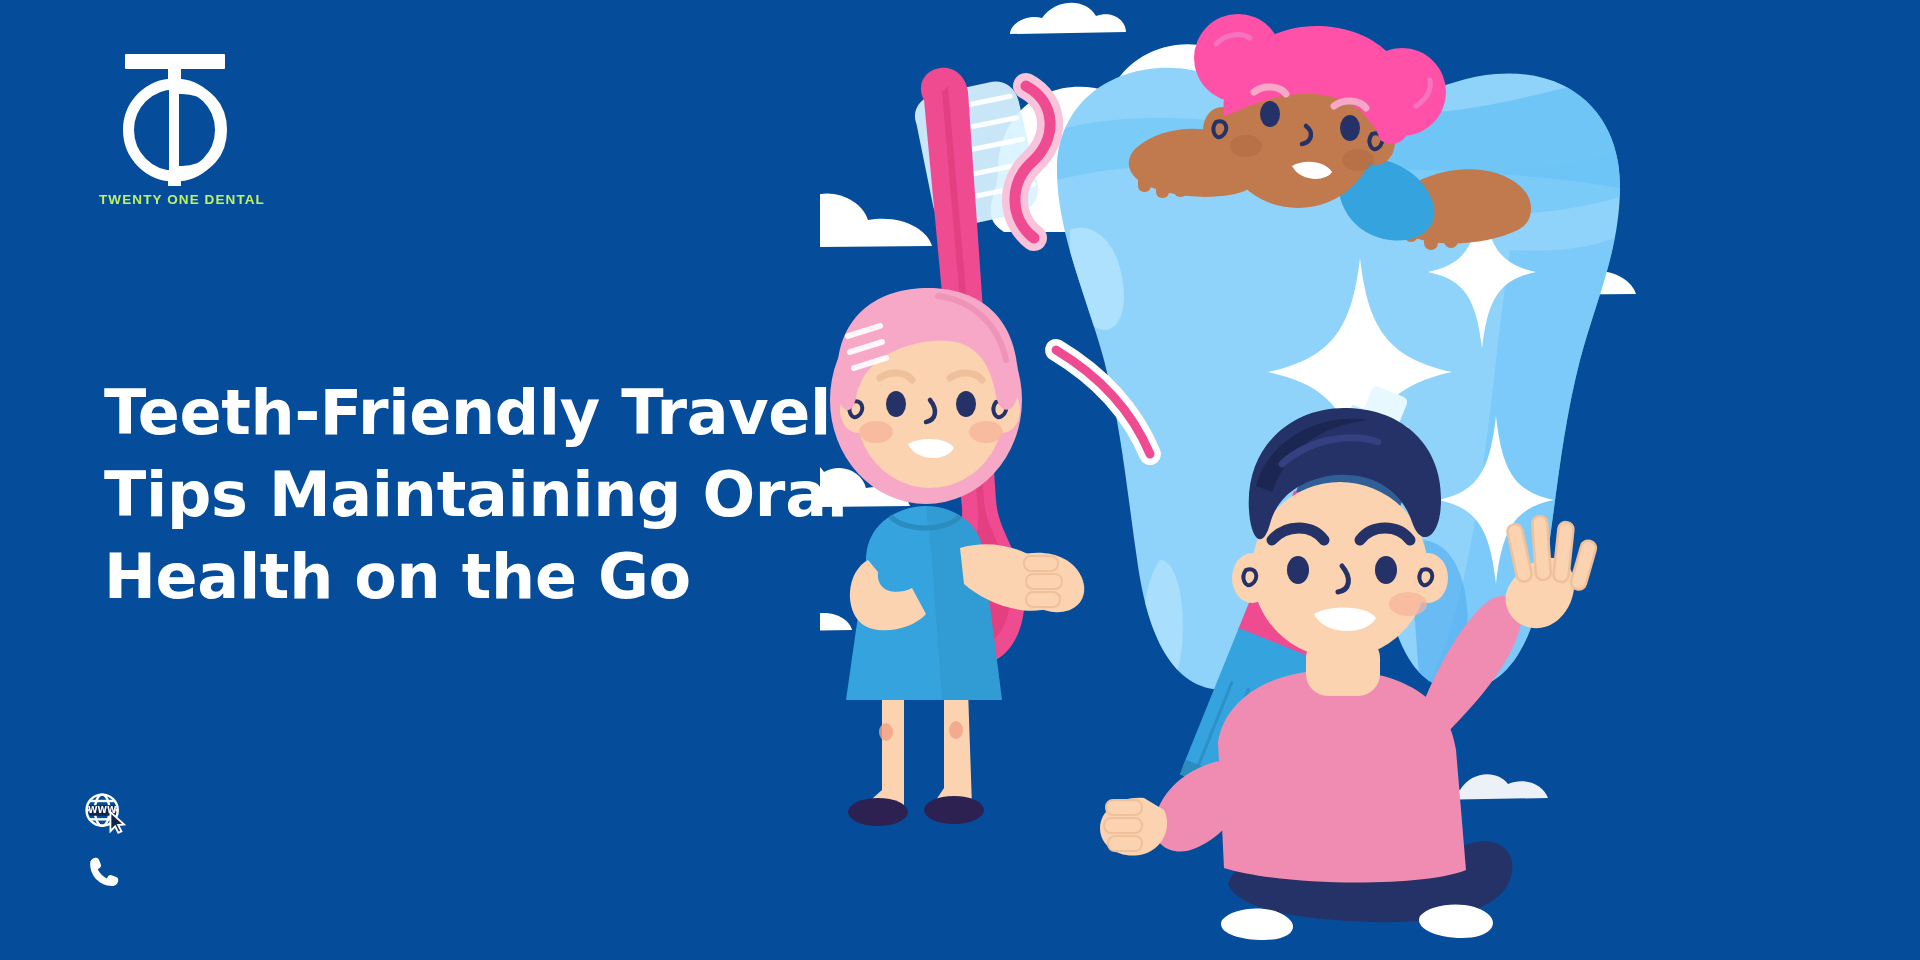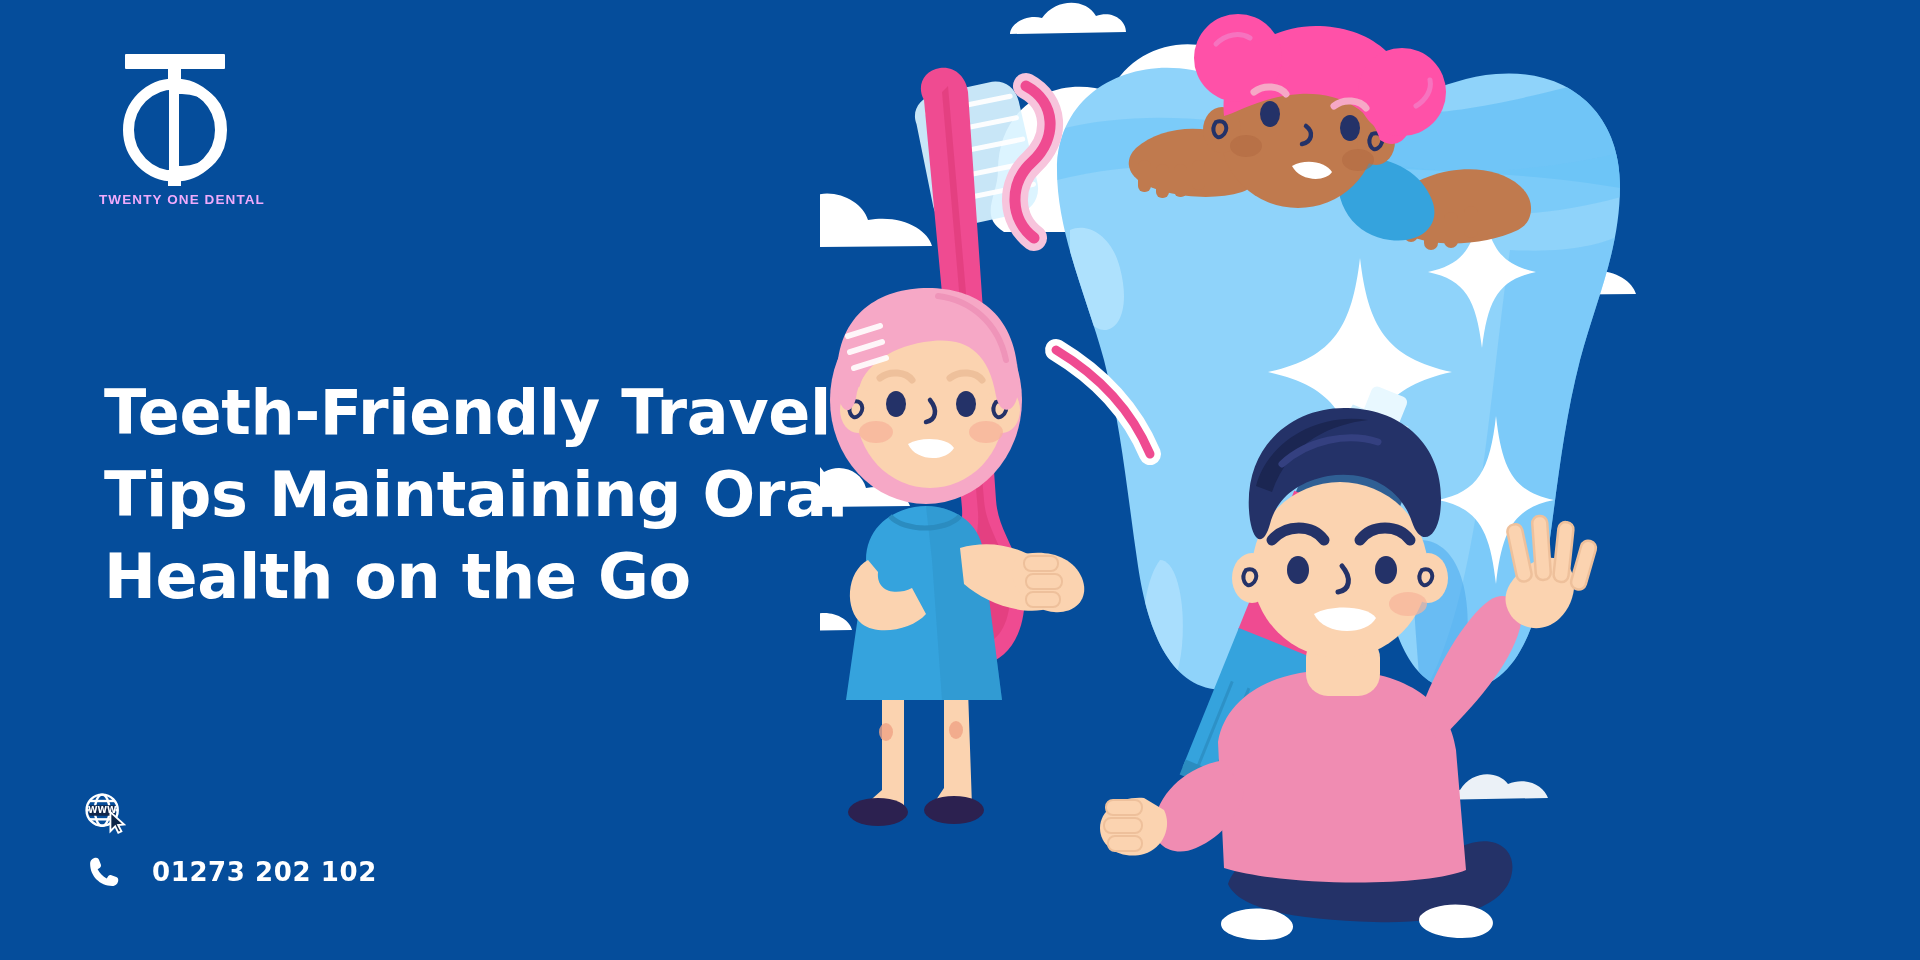--- a/index.html
+++ b/index.html
@@ -24,21 +24,21 @@
     width: 200px;
     height: 180px;
   }
   #logo-mark { position: absolute; left: 8px; top: 0; width: 150px; height: 150px; }
   #logo-wordmark {
     position: absolute;
     left: -10px;
     top: 150px;
     width: 200px;
     text-align: center;
-    color: #f0abfc;
+    color: #bef264;
     font-size: 13.5px;
     font-weight: 700;
     letter-spacing: 1.1px;
     font-family: "Liberation Sans", sans-serif;
   }
 
   #headline {
     position: absolute;
     left: 104px;
     top: 330px;
@@ -50,20 +50,21 @@
     letter-spacing: -0.3px;
     font-family: "DejaVu Sans", sans-serif;
     white-space: pre-line;
   }
 
   #contact { position: absolute; left: 78px; top: 782px; width: 620px; }
   .contact-row {
     display: flex;
     align-items: center;
     height: 60px;
+    gap: 20px;
   }
   .contact-ico {
     width: 52px;
     height: 48px;
     flex: 0 0 52px;
     display: flex;
     align-items: center;
     justify-content: center;
   }
   .contact-text {
@@ -129,21 +130,20 @@
 
     <div class="contact-row">
       <span class="contact-ico">
         <svg viewBox="0 0 48 48" width="36" height="36">
           <path d="M13.5 5 C9 5 5.5 8.4 5.5 13 C5.5 29.5 18.5 42.5 35 42.5 C39.6 42.5 43 39 43 34.5
                    C43 32.8 42 31.3 40.4 30.7 L33.9 28.2 C32.4 27.6 30.7 28.1 29.8 29.4 L27.6 32.5
                    C22.6 30 18 25.4 15.5 20.4 L18.6 18.2 C19.9 17.3 20.4 15.6 19.8 14.1 L17.3 7.6
                    C16.7 6 15.2 5 13.5 5 Z" fill="#ffffff"></path>
         </svg>
       </span>
-      <span class="contact-text" id="phone-text">01273 202 102</span>
     </div>
 
   </div>
 
   <div id="art">
     <svg viewBox="0 0 1100 960" xmlns="http://www.w3.org/2000/svg">
       <defs>
         <clipPath id="toothClip">
           <path d="M237 170 C237 95 305 58 372 70 C430 80 470 112 524 112
                    C580 112 620 78 676 74 C748 68 800 112 800 186

